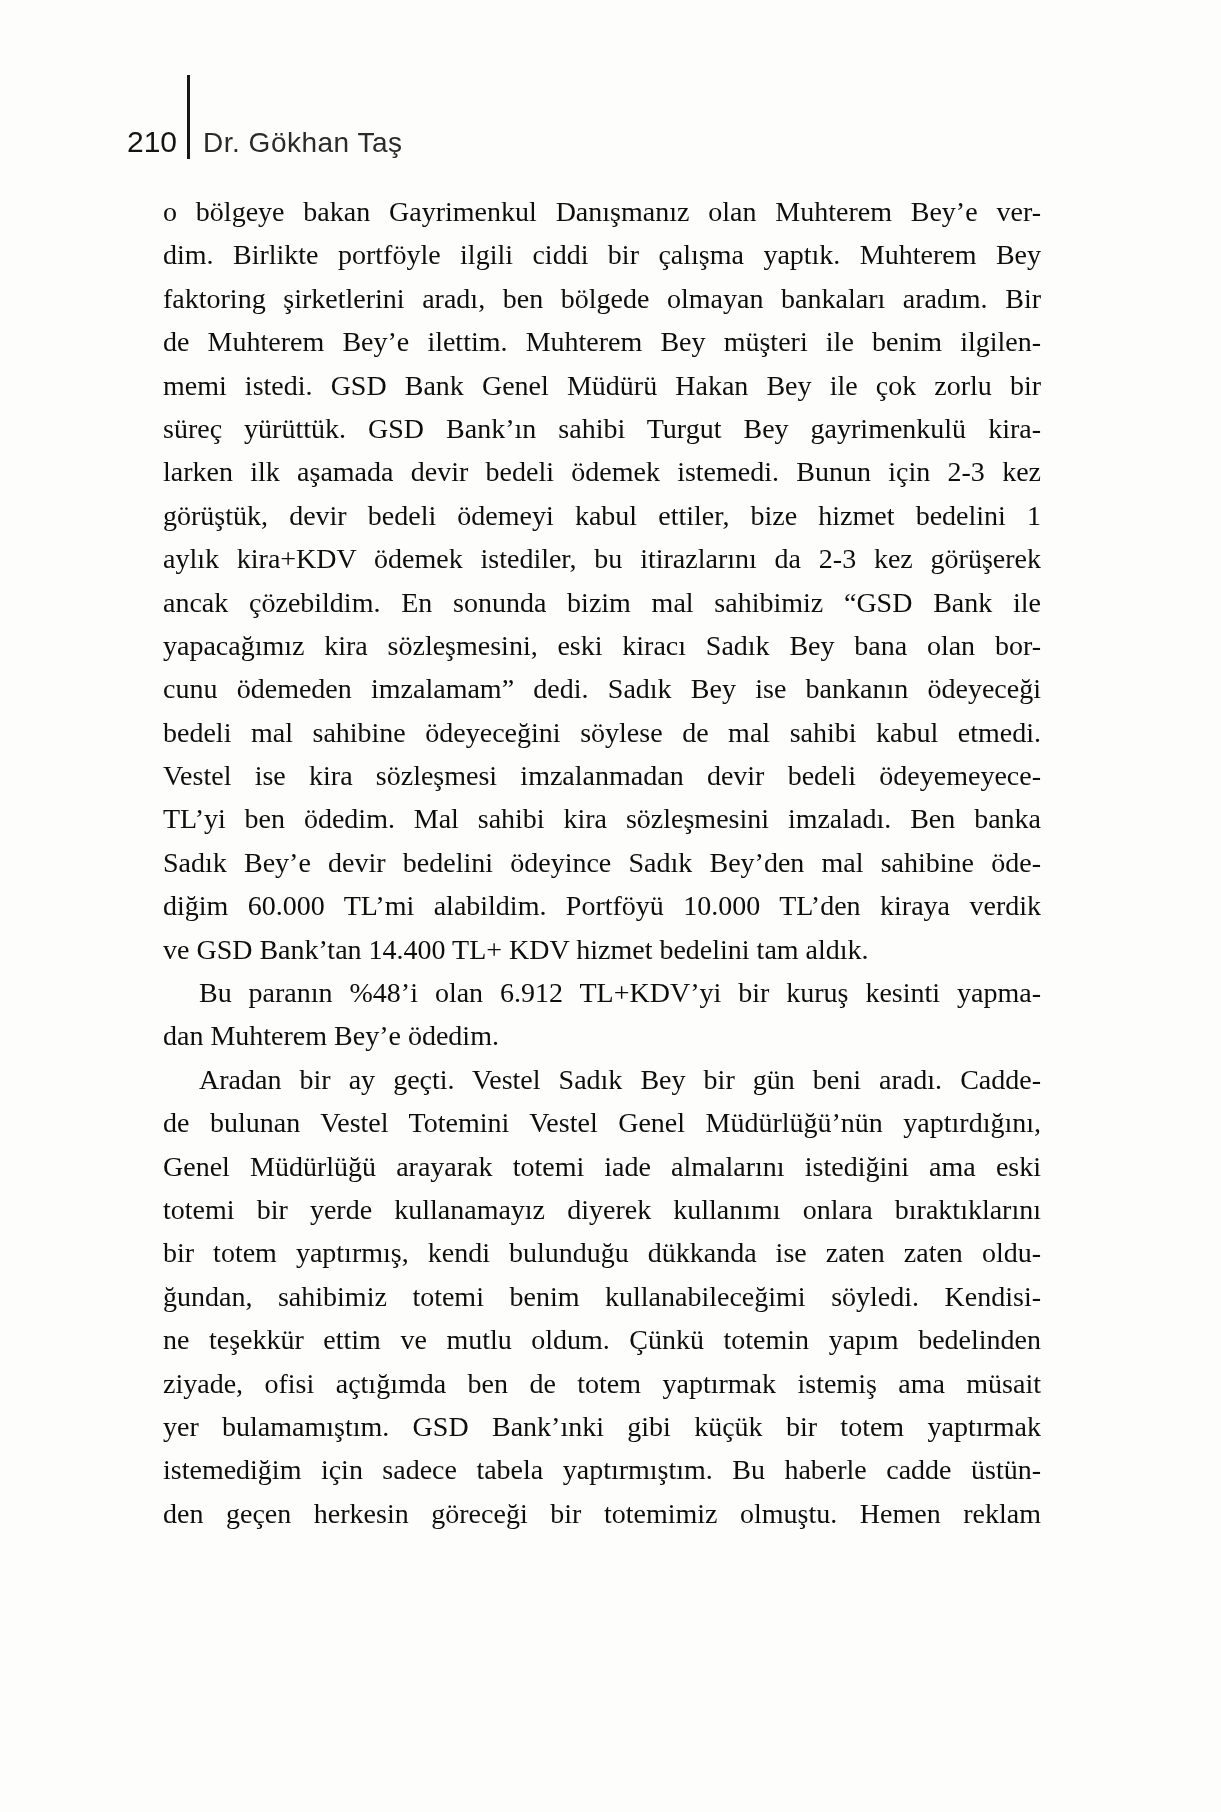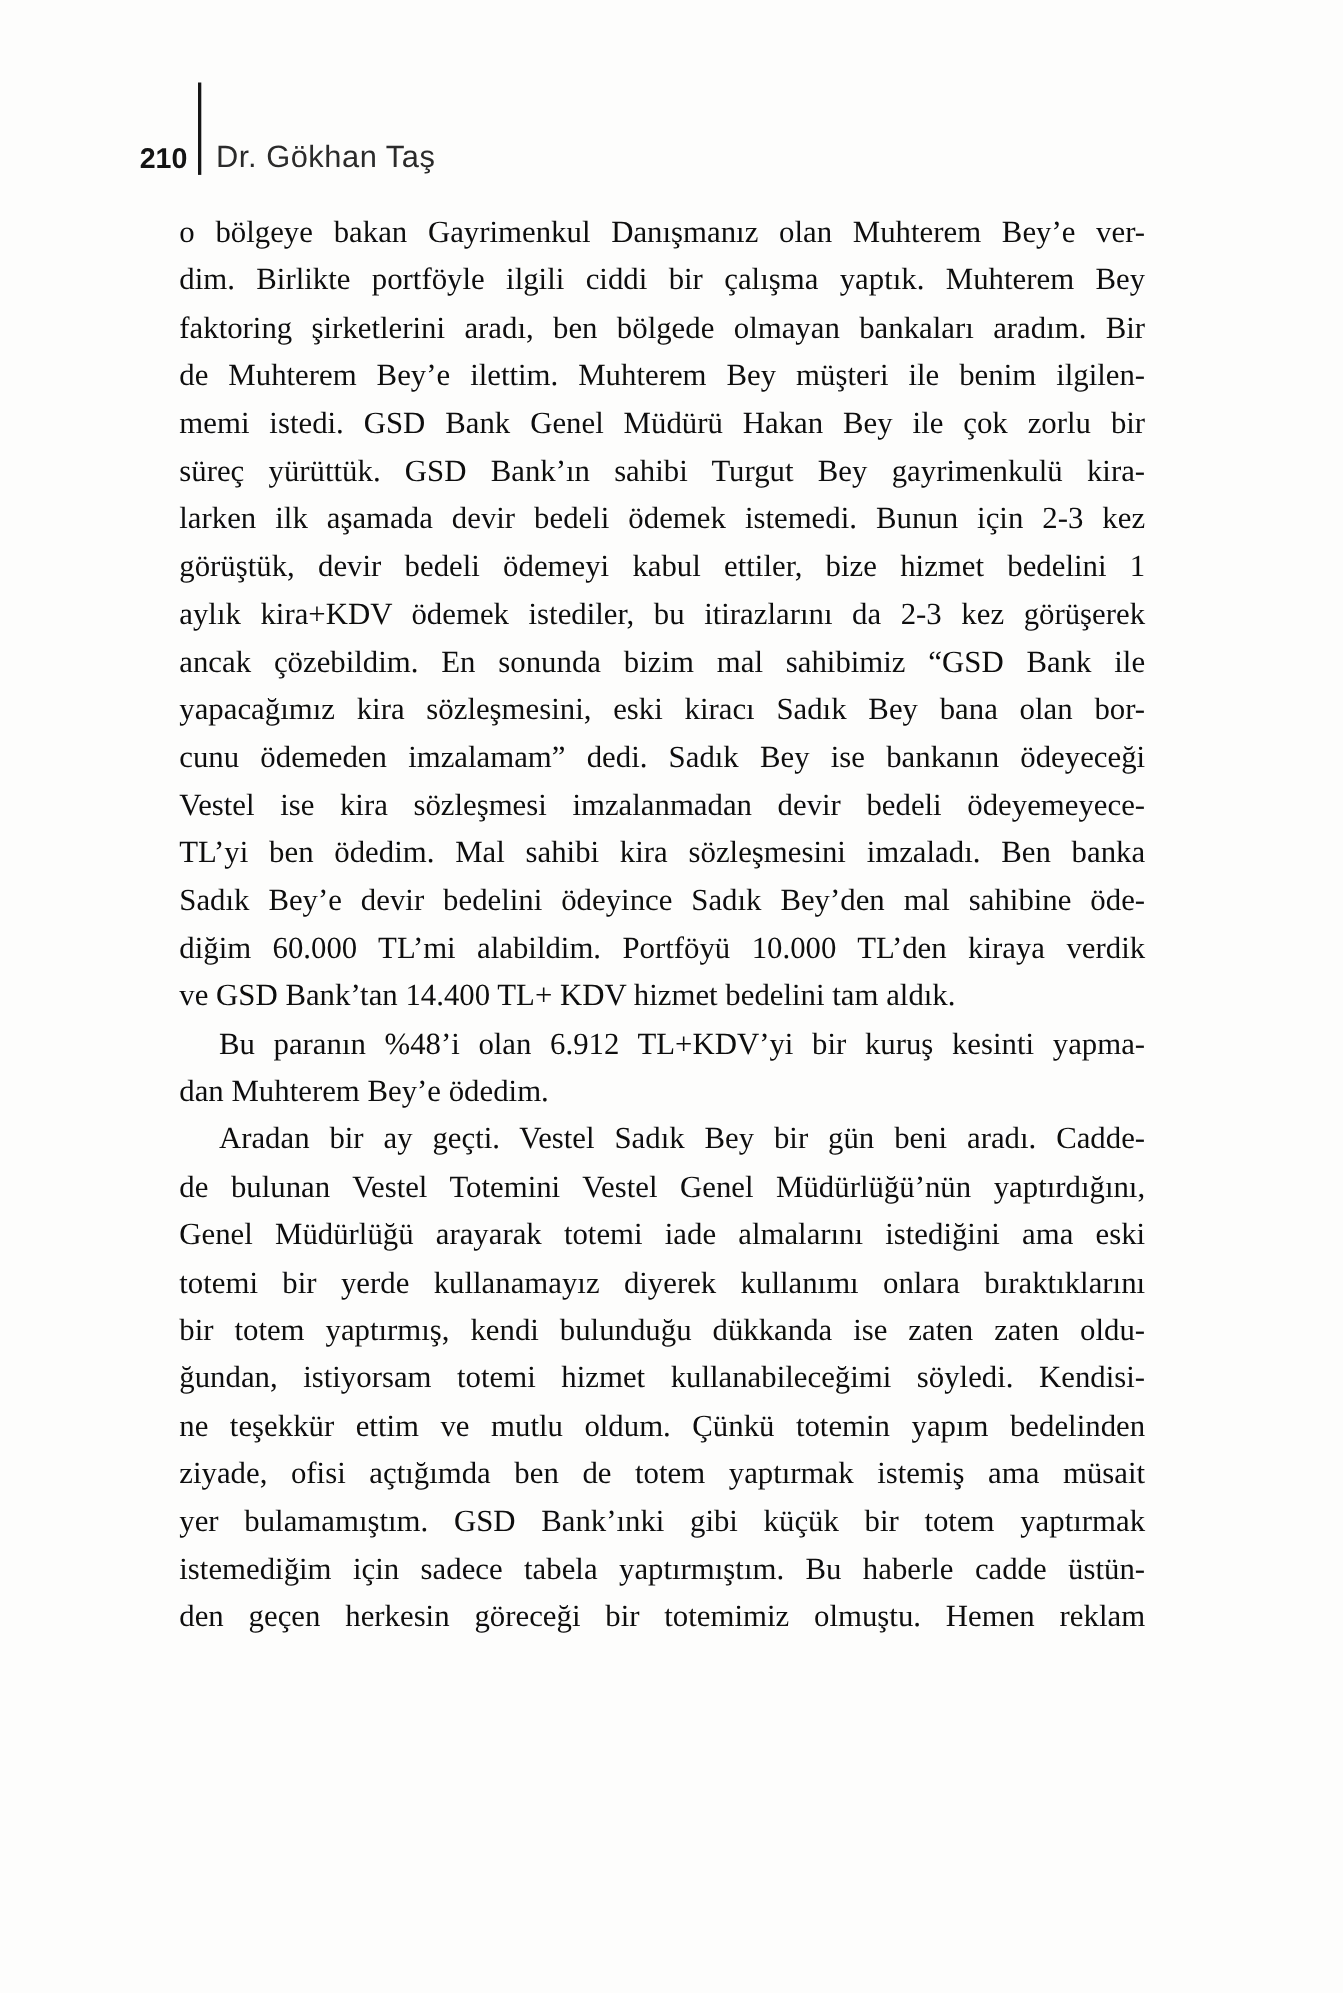--- a/index.html
+++ b/index.html
@@ -14,22 +14,22 @@
   .page-header {
     position: absolute;
     left: 127px;
     top: 75px;
     height: 84px;
     display: flex;
     align-items: flex-end;
     font-family: "Liberation Sans", "DejaVu Sans", sans-serif;
   }
   .page-number {
-    font-size: 26px;
-    font-weight: bold;
+    font-size: 30px;
+    font-weight: normal;
     color: #141414;
     margin-right: 10px;
     line-height: 1;
     padding-bottom: 2px;
   }
   .header-divider {
     width: 3px;
     height: 84px;
     background: #161616;
     margin-right: 13px;
@@ -77,32 +77,33 @@
       <div class="line">faktoring şirketlerini aradı, ben bölgede olmayan bankaları aradım. Bir</div>
       <div class="line">de Muhterem Bey’e ilettim. Muhterem Bey müşteri ile benim ilgilen-</div>
       <div class="line">memi istedi. GSD Bank Genel Müdürü Hakan Bey ile çok zorlu bir</div>
       <div class="line">süreç yürüttük. GSD Bank’ın sahibi Turgut Bey gayrimenkulü kira-</div>
       <div class="line">larken ilk aşamada devir bedeli ödemek istemedi. Bunun için 2-3 kez</div>
       <div class="line">görüştük, devir bedeli ödemeyi kabul ettiler, bize hizmet bedelini 1</div>
       <div class="line">aylık kira+KDV ödemek istediler, bu itirazlarını da 2-3 kez görüşerek</div>
       <div class="line">ancak çözebildim. En sonunda bizim mal sahibimiz “GSD Bank ile</div>
       <div class="line">yapacağımız kira sözleşmesini, eski kiracı Sadık Bey bana olan bor-</div>
       <div class="line">cunu ödemeden imzalamam” dedi. Sadık Bey ise bankanın ödeyeceği</div>
+      <div class="line">bedeli mal sahibine ödeyeceğini söylese de mal sahibi kabul etmedi.</div>
       <div class="line">Vestel ise kira sözleşmesi imzalanmadan devir bedeli ödeyemeyece-</div>
       <div class="line">TL’yi ben ödedim. Mal sahibi kira sözleşmesini imzaladı. Ben banka</div>
       <div class="line">Sadık Bey’e devir bedelini ödeyince Sadık Bey’den mal sahibine öde-</div>
       <div class="line">diğim 60.000 TL’mi alabildim. Portföyü 10.000 TL’den kiraya verdik</div>
       <div class="line end">ve GSD Bank’tan 14.400 TL+ KDV hizmet bedelini tam aldık.</div>
       <div class="line indent">Bu paranın %48’i olan 6.912 TL+KDV’yi bir kuruş kesinti yapma-</div>
       <div class="line end">dan Muhterem Bey’e ödedim.</div>
       <div class="line indent">Aradan bir ay geçti. Vestel Sadık Bey bir gün beni aradı. Cadde-</div>
       <div class="line">de bulunan Vestel Totemini Vestel Genel Müdürlüğü’nün yaptırdığını,</div>
       <div class="line">Genel Müdürlüğü arayarak totemi iade almalarını istediğini ama eski</div>
       <div class="line">totemi bir yerde kullanamayız diyerek kullanımı onlara bıraktıklarını</div>
       <div class="line">bir totem yaptırmış, kendi bulunduğu dükkanda ise zaten zaten oldu-</div>
-      <div class="line">ğundan, istiyorsam totemi hizmet kullanabileceğimi söyledi. Kendisi-</div>
+      <div class="line">ğundan, sahibimiz totemi benim kullanabileceğimi söyledi. Kendisi-</div>
       <div class="line">ne teşekkür ettim ve mutlu oldum. Çünkü totemin yapım bedelinden</div>
       <div class="line">ziyade, ofisi açtığımda ben de totem yaptırmak istemiş ama müsait</div>
       <div class="line">yer bulamamıştım. GSD Bank’ınki gibi küçük bir totem yaptırmak</div>
       <div class="line">istemediğim için sadece tabela yaptırmıştım. Bu haberle cadde üstün-</div>
       <div class="line">den geçen herkesin göreceği bir totemimiz olmuştu. Hemen reklam</div>
     </main>
 </div>
 
 </body></html>

